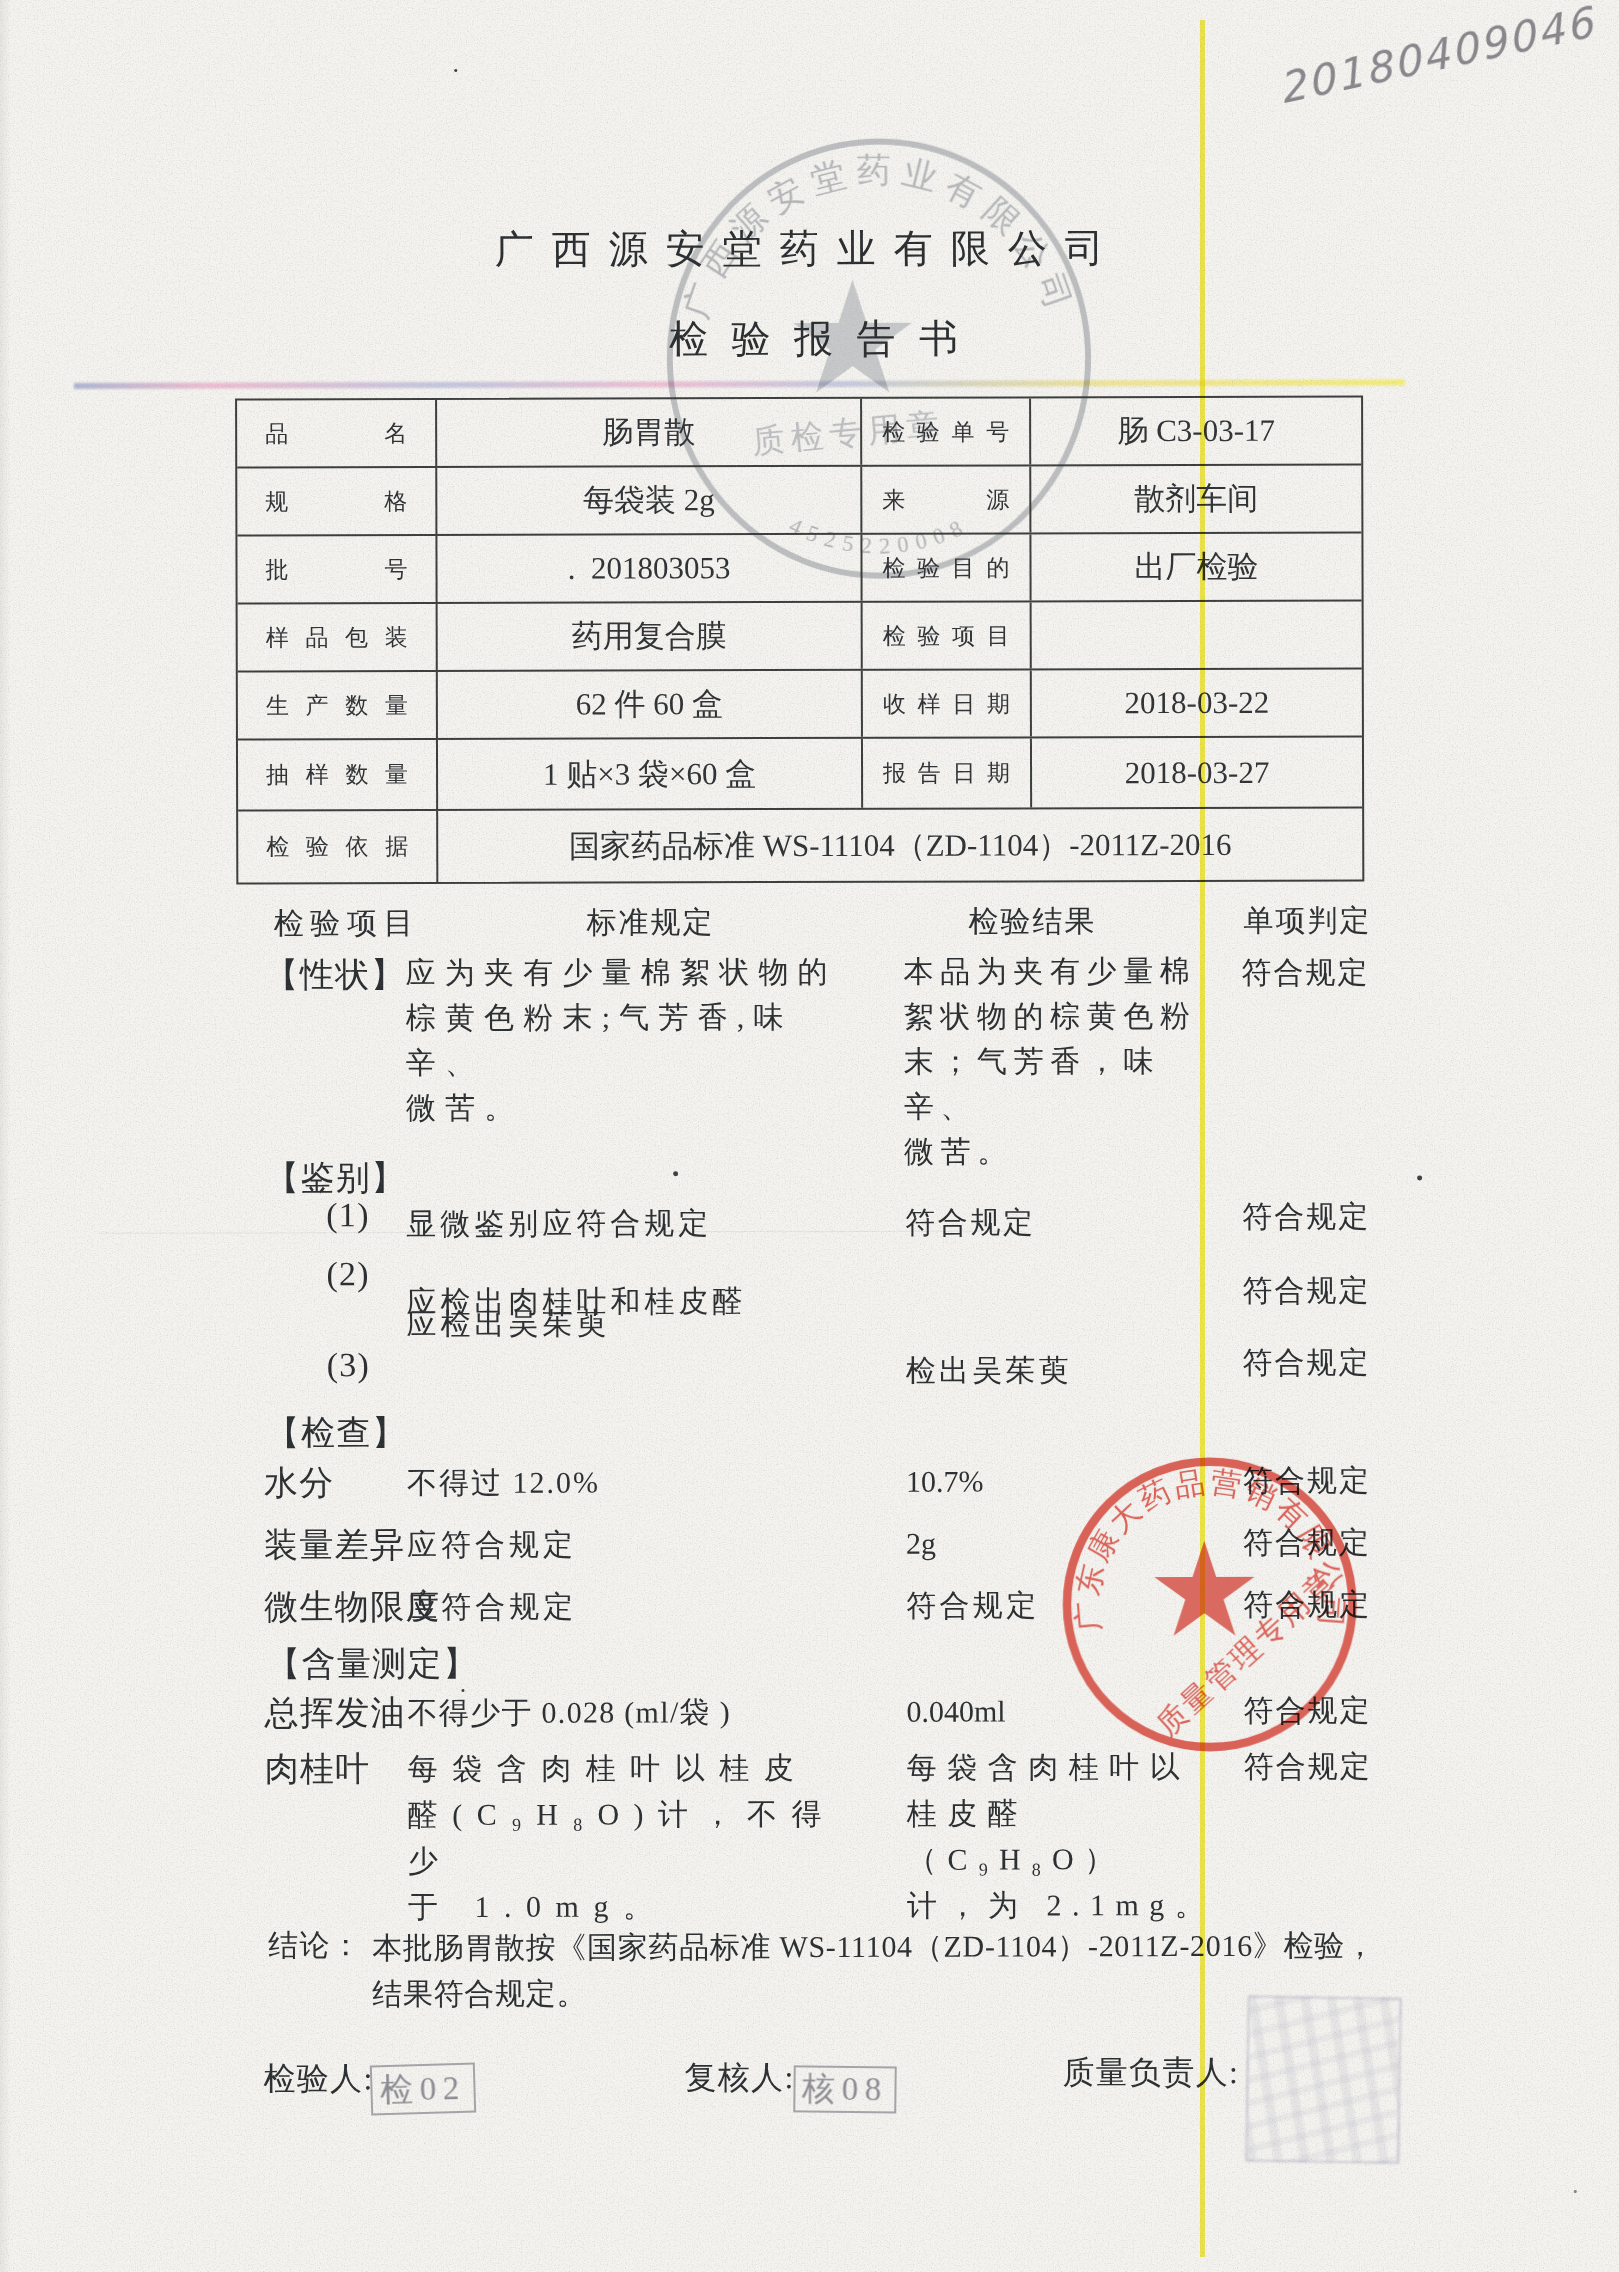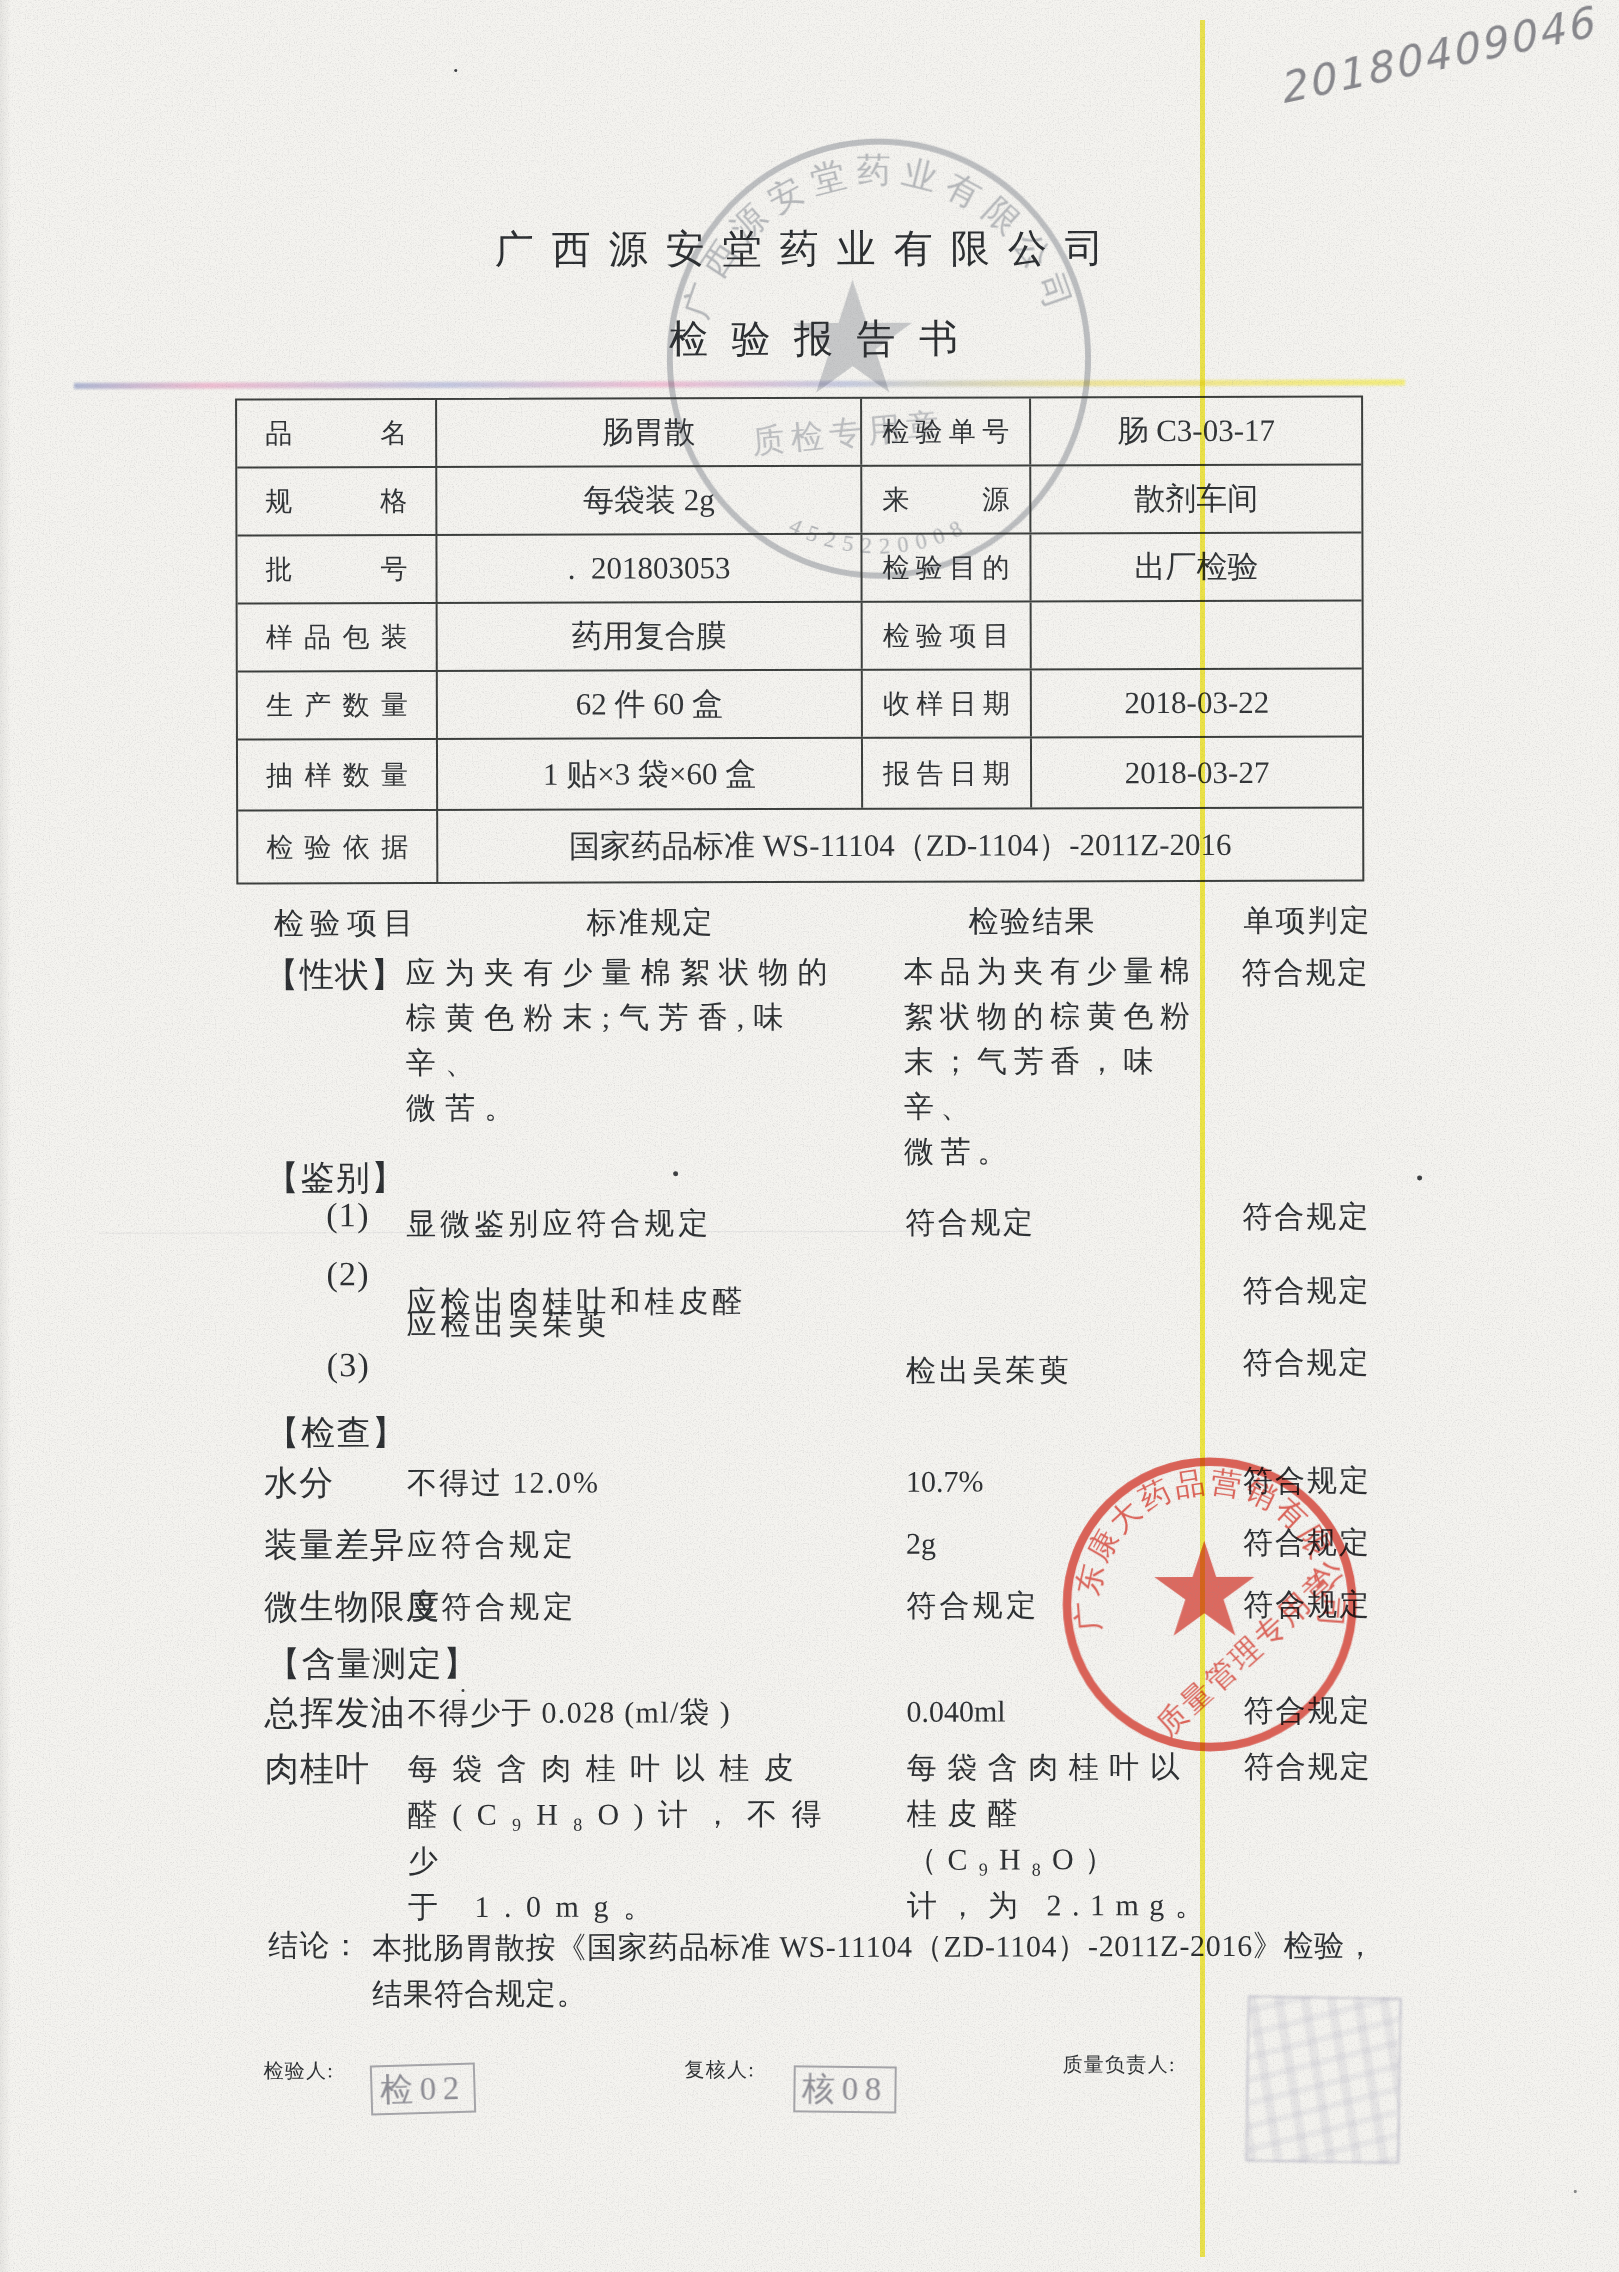--- a/index.html
+++ b/index.html
@@ -31,29 +31,29 @@
   }
   .trow{display:flex;border-bottom:2.6px solid #3a3d3b;box-sizing:border-box;}
   .trow:last-child{border-bottom:none;}
   .cell{display:flex;align-items:center;justify-content:center;box-sizing:border-box;}
   .c1{width:200px;border-right:2px solid #3a3d3b;}
   .c2{width:425px;border-right:2px solid #3a3d3b;}
   .c3{width:169px;border-right:2px solid #3a3d3b;}
   .c4{flex:1;}
   .cwide{flex:1;}
   .lab{display:block;width:100%;padding:0 28px;box-sizing:border-box;
-       text-align:justify;text-align-last:justify;font-size:27px;}
+       text-align:justify;text-align-last:justify;font-size:23px;}
   .lab3{padding:0 20px;}
   
   .rhead{font-size:30px;text-align:center;letter-spacing:2px;color:#2c2f32;}
   .item{font-size:34px;letter-spacing:1.3px;color:#2b2e31;}
   .std,.res,.verd{font-size:30px;line-height:45px;color:#2b2e31;white-space:pre-line;}
   .verd{letter-spacing:2px;}
   
-  .sig{font-size:20px;letter-spacing:1.3px;color:#2b2e31;}
+  .sig{font-size:32px;letter-spacing:1.3px;color:#2b2e31;}
   .sealbox{
     border:2px solid rgba(100,100,112,0.55);
     color:rgba(92,92,104,0.68);
     display:flex;align-items:center;justify-content:center;
     font-size:33px;letter-spacing:6.6px;
     filter:blur(0.4px);
     box-sizing:border-box;
   }
   .ghostbox{
     border:2.6px solid rgba(115,115,150,0.28);

